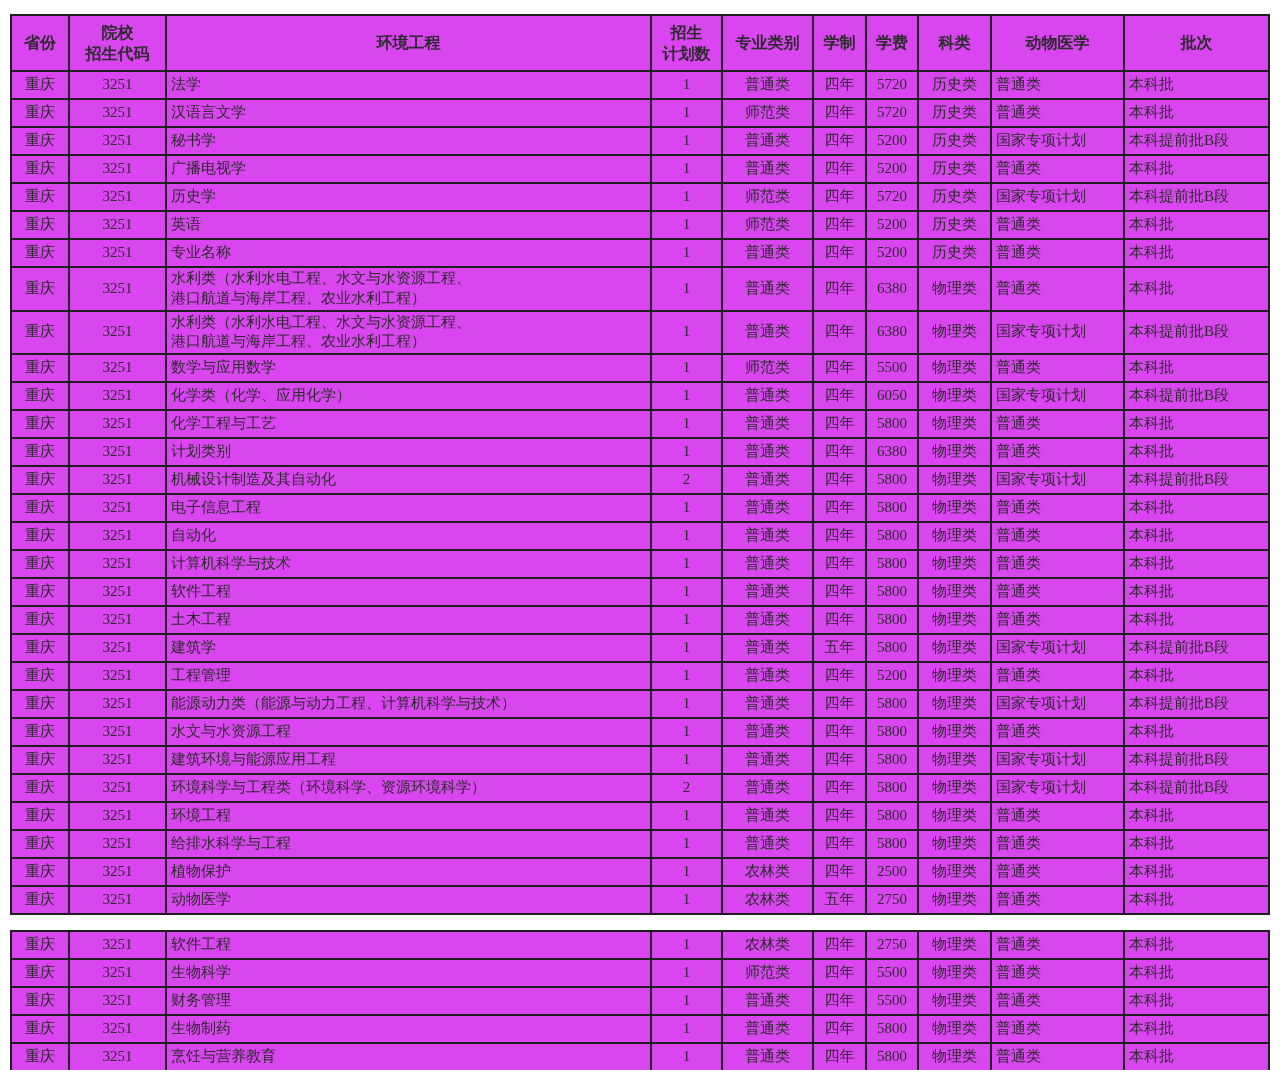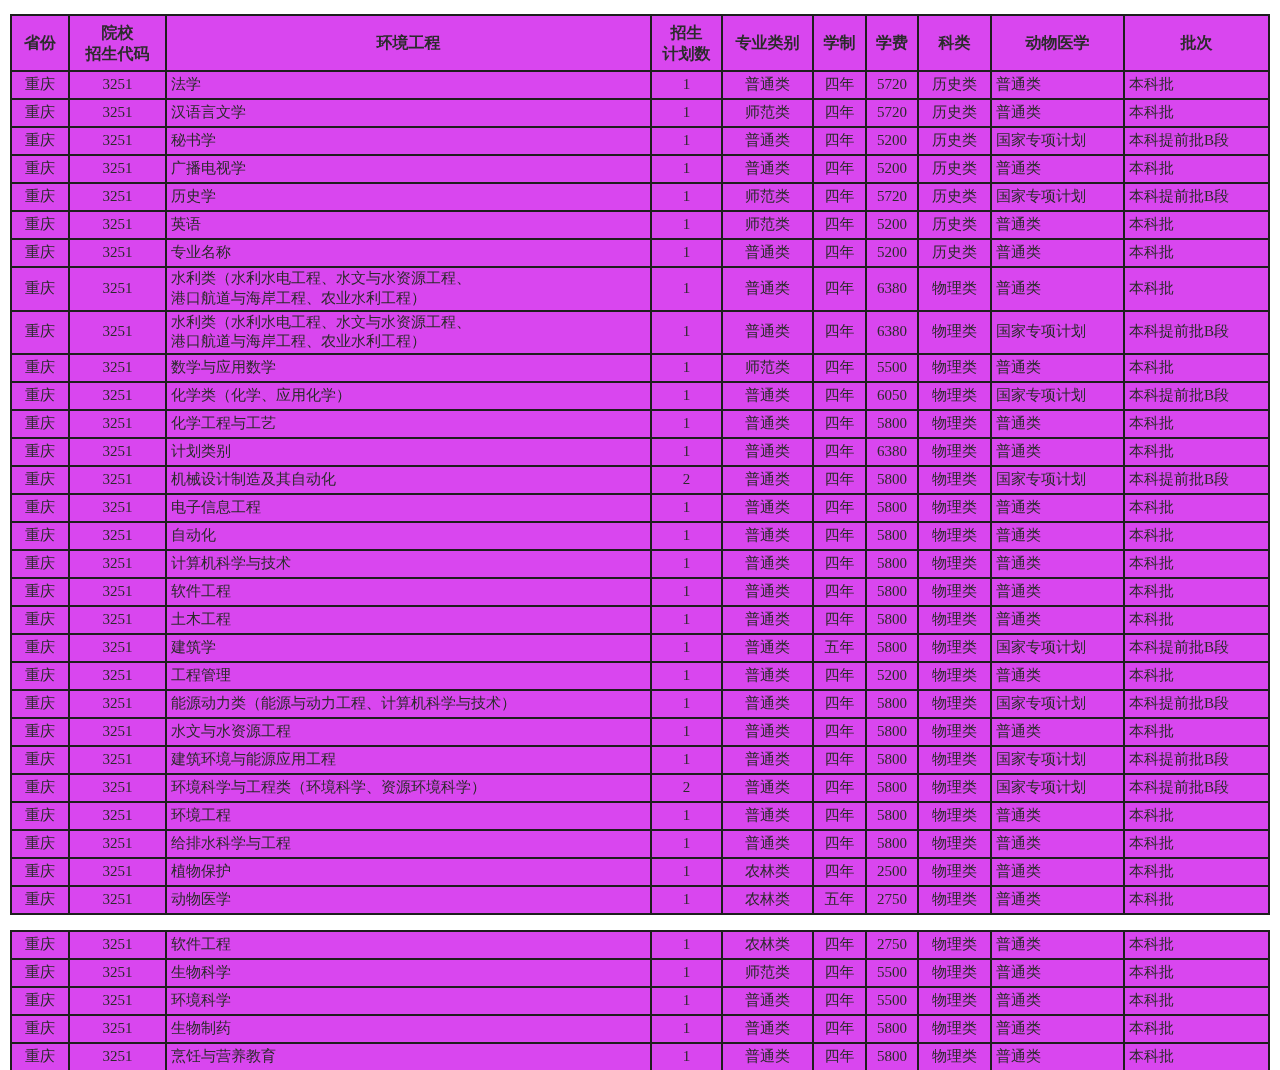--- a/index.html
+++ b/index.html
@@ -484,21 +484,21 @@
           <td>师范类</td>
           <td>四年</td>
           <td>5500</td>
           <td>物理类</td>
           <td>普通类</td>
           <td>本科批</td>
         </tr>
         <tr>
           <td>重庆</td>
           <td>3251</td>
-          <td>环境科学</td>
+          <td>财务管理</td>
           <td>1</td>
           <td>普通类</td>
           <td>四年</td>
           <td>5500</td>
           <td>物理类</td>
           <td>普通类</td>
           <td>本科批</td>
         </tr>
         <tr>
           <td>重庆</td>

